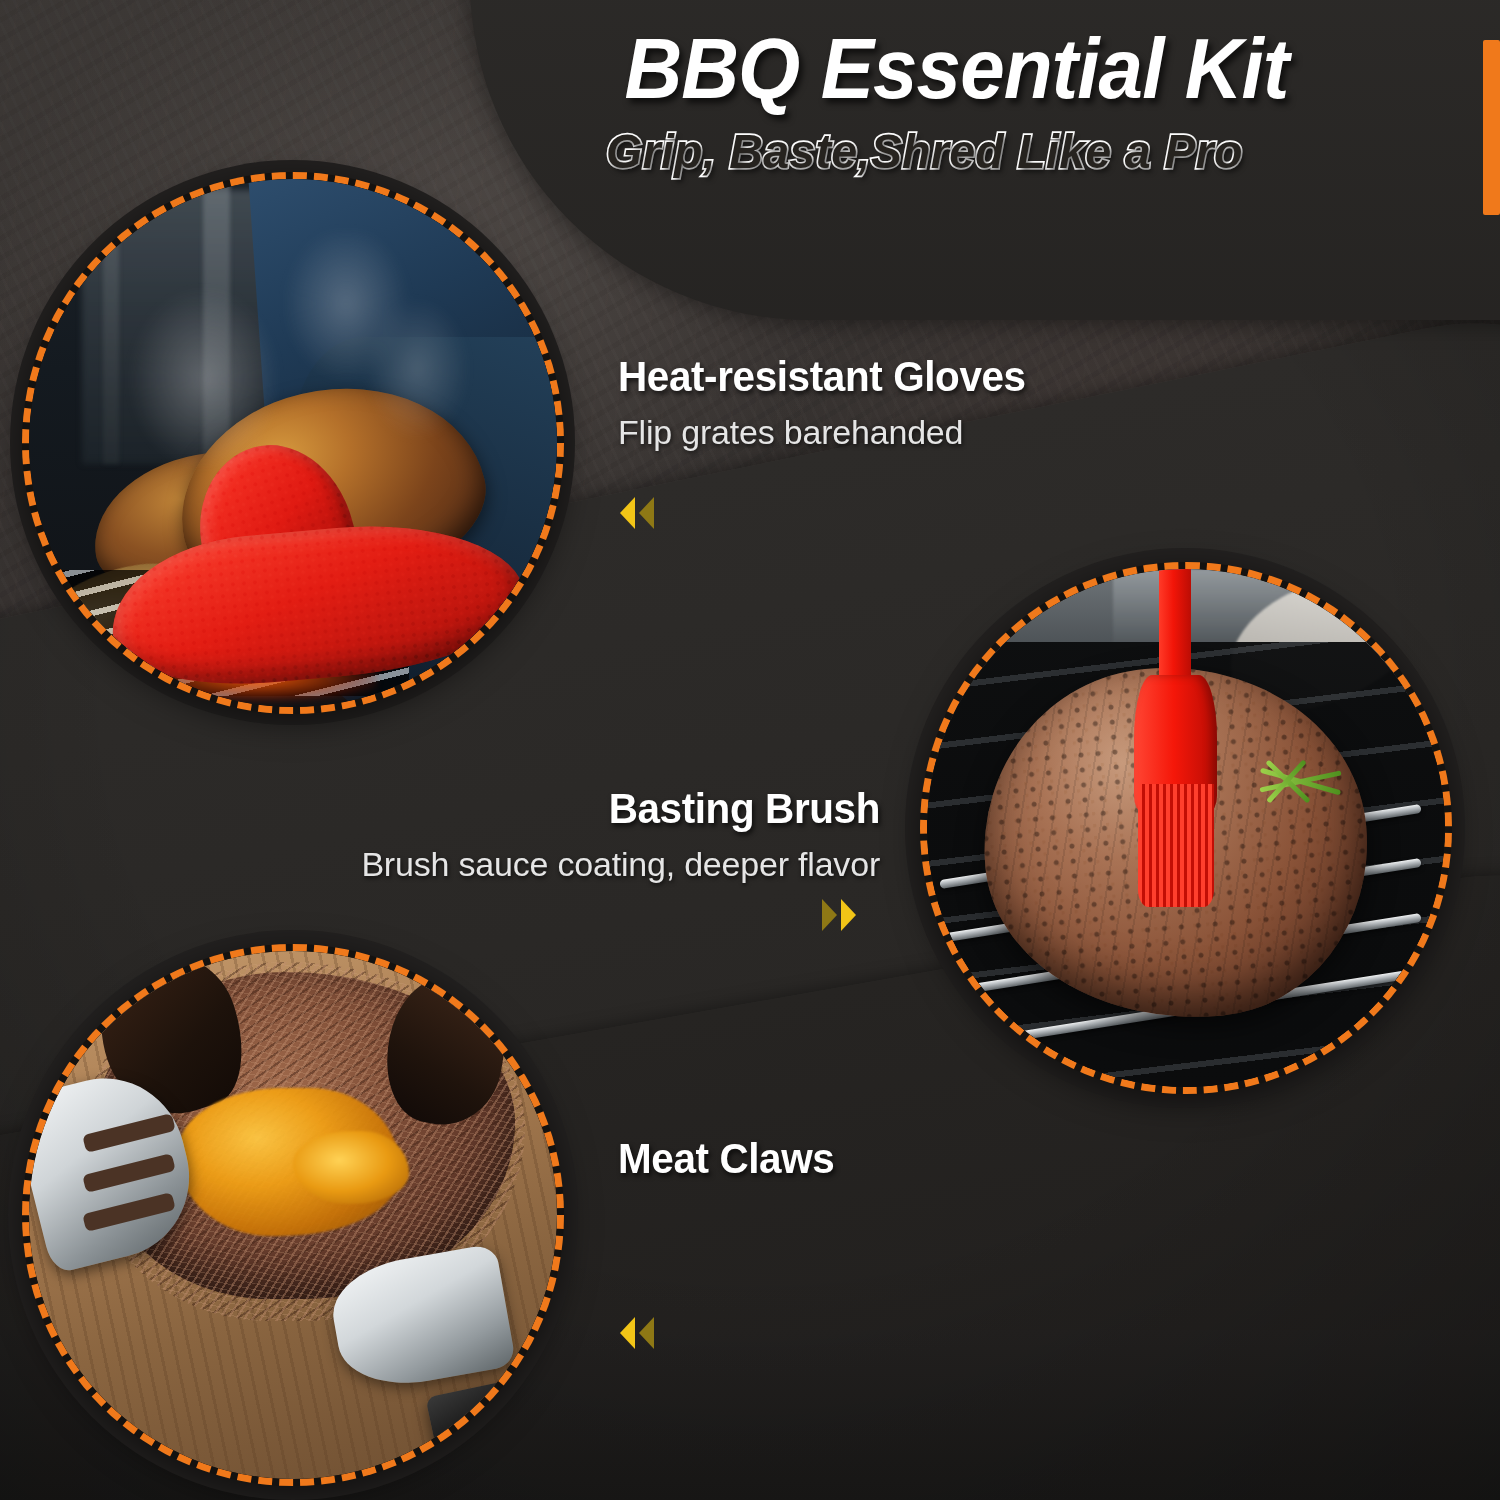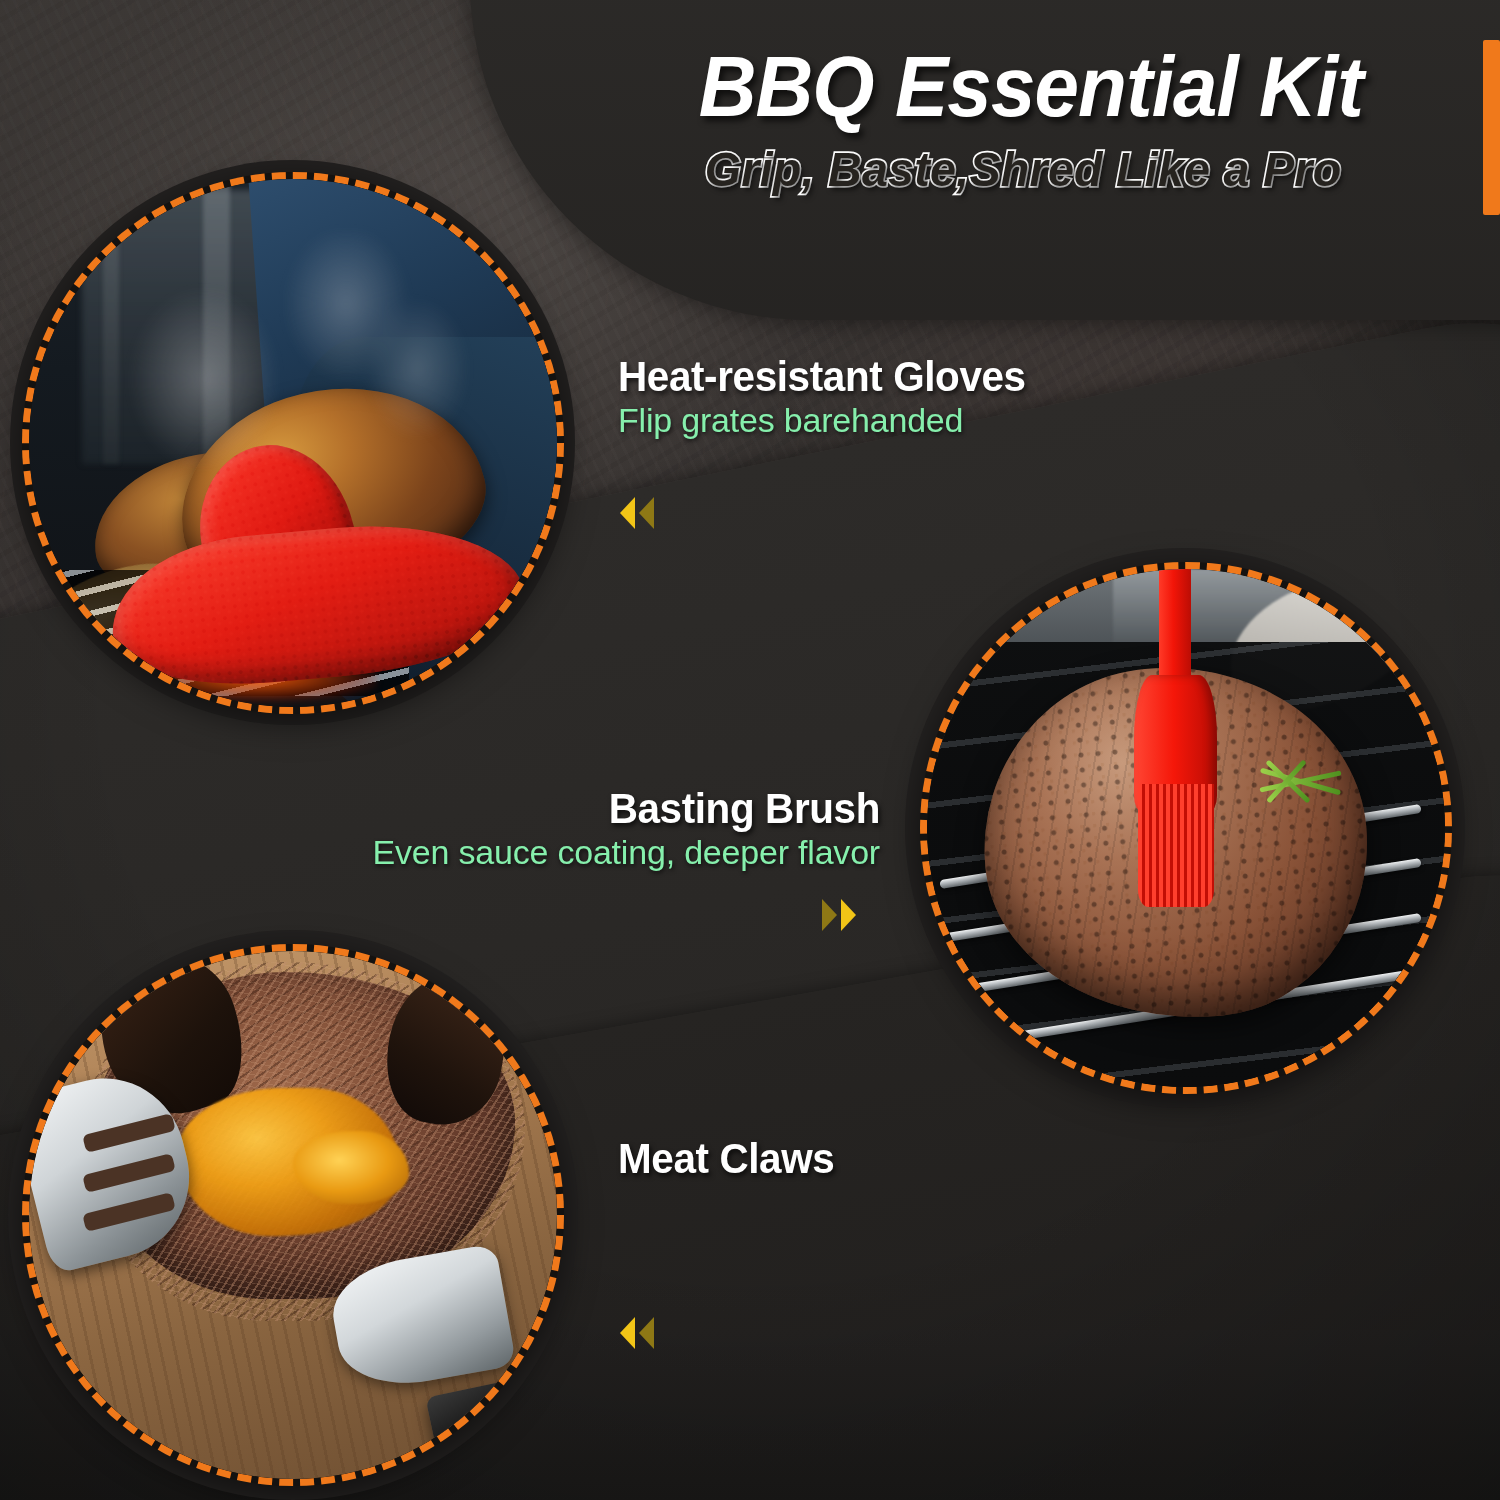--- a/index.html
+++ b/index.html
@@ -86,21 +86,21 @@
   
   .accent-bar {
     position:absolute;
     right:0px; top:40px;
     width:17px; height:175px;
     background:#F0791B;
     border-radius:2px;
   }
 
   
-  .header-text { position:absolute; left:560px; top:40px; width:920px; text-align:center; }
+  .header-text { position:absolute; left:560px; top:22px; width:920px; text-align:left; }
 
   .title {
     font-size:86px;
     font-weight:bold;
     font-style:italic;
     color:#ffffff;
     letter-spacing:-1px;
     line-height:1.08;
     white-space:nowrap;
     text-shadow:4px 5px 7px rgba(0,0,0,.65);
@@ -379,21 +379,22 @@
   
   .feature { position:absolute; }
   .f-title {
     font-size:43px; font-weight:bold; color:#ffffff;
     letter-spacing:-.4px; white-space:nowrap;
     transform:scaleX(.94); transform-origin:left center;
     text-shadow:2px 3px 5px rgba(0,0,0,.7);
   }
   .feature.right .f-title { transform-origin:right center; }
   .f-sub {
-    font-size:34px; color:#86efac; font-weight:normal;
+    margin-top:12px;
+    font-size:34px; color:#e5e5e5; font-weight:normal;
     letter-spacing:-.2px; white-space:nowrap;
     text-shadow:1px 2px 4px rgba(0,0,0,.7);
   }
   .feature.right { text-align:right; }
 
   
   .chev { position:absolute; display:flex; gap:4px; }
   .chev span {
     display:block; width:0; height:0;
     border-top:16px solid transparent;
@@ -513,21 +514,21 @@
     <div class="f-title">Heat-resistant Gloves</div>
     <div class="f-sub">Flip grates barehanded</div>
   </div>
   <div class="chev left" style="left:620px; top:497px;">
     <span></span>
     <span class="dim"></span>
   </div>
 
   <div class="feature right" style="left:180px; top:784px; width:700px;">
     <div class="f-title">Basting Brush</div>
-    <div class="f-sub">Even sauce coating, deeper flavor</div>
+    <div class="f-sub">Brush sauce coating, deeper flavor</div>
   </div>
   <div class="chev right" style="left:822px; top:899px;">
     <span class="dim"></span>
     <span></span>
   </div>
 
   <div class="feature" style="left:618px; top:1134px;">
     <div class="f-title">Meat Claws</div>
   </div>
   <div class="chev left" style="left:620px; top:1317px;">

